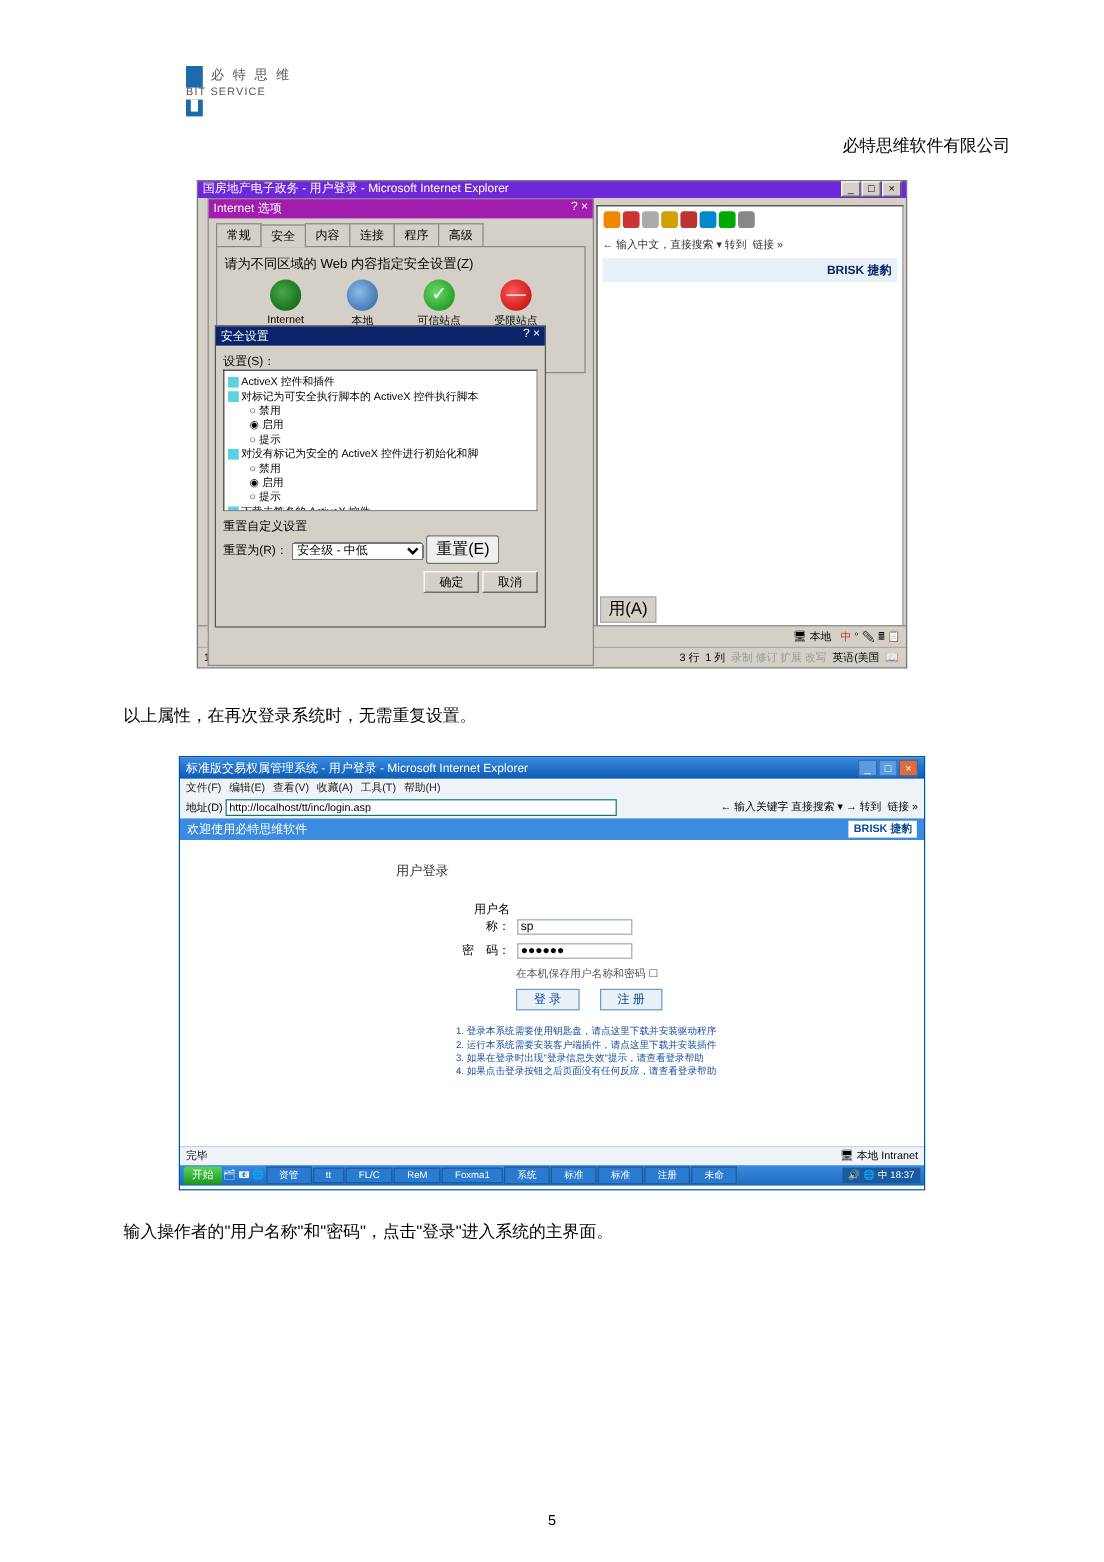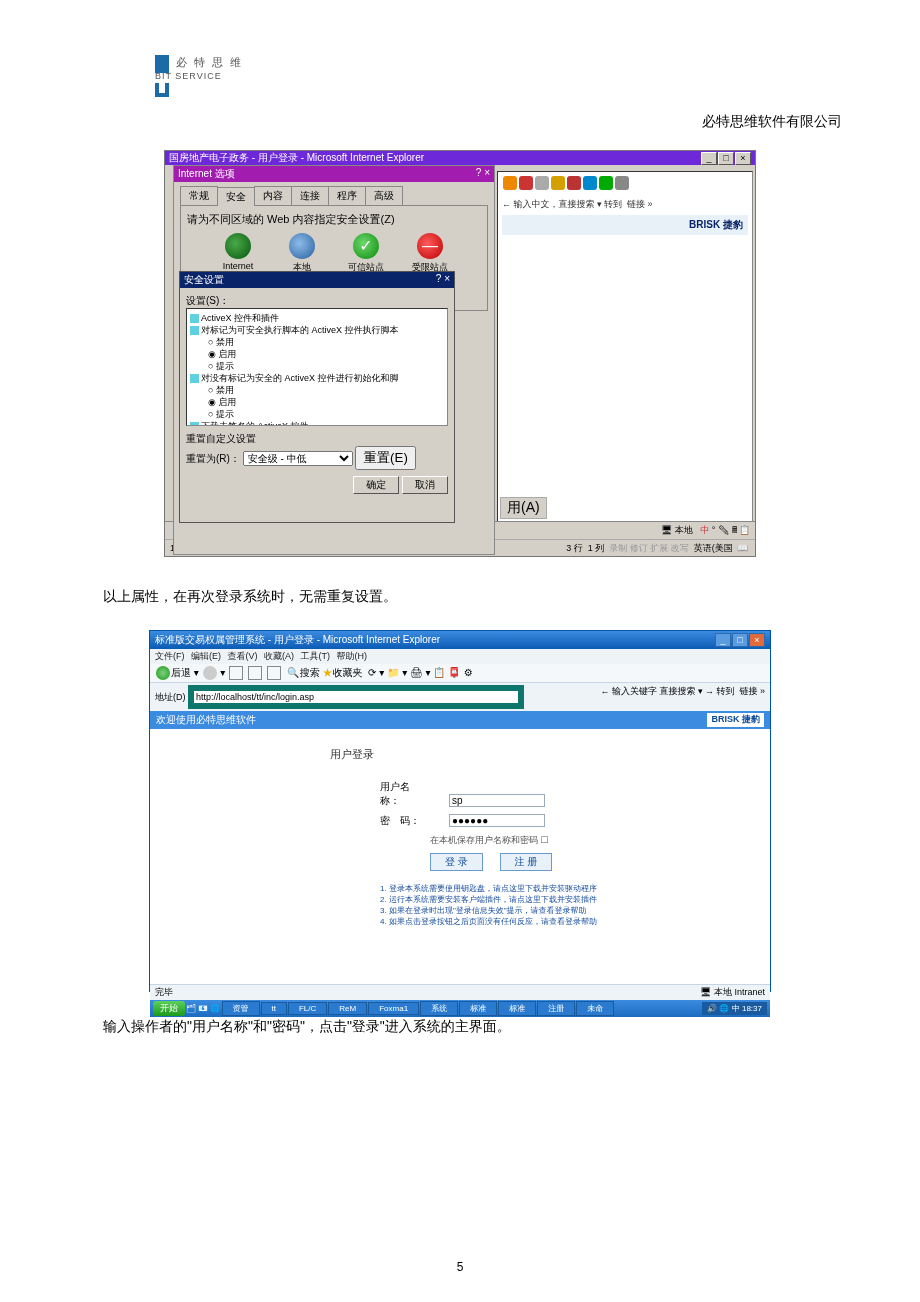--- a/index.html
+++ b/index.html
@@ -73,29 +73,29 @@
 .ie2 .ttl .wb span.cls{background:#e06a3b}
 .ie2 .mbar{background:#eef3f8;padding:1px 5px;font-size:9px;color:#222}
 .ie2 .mbar span{margin-right:4px}
 .ie2 .tbar{background:#f5f8fb;padding:2px 5px;font-size:10px;border-bottom:1px solid #c5d5e5}
 .ie2 .tbar .tic{display:inline-block;width:14px;height:14px;border-radius:50%;vertical-align:middle;margin:0 1px}
 .ie2 .tbar .bck{background:radial-gradient(circle,#7ed07e,#1a9a1a)}
 .ie2 .tbar .fwd{background:#ccc}
 .ie2 .tbar .sq{display:inline-block;width:12px;height:12px;border:1px solid #888;vertical-align:middle;margin:0 1px}
 .ie2 .tbar .star{color:#e8b000}
 .ie2 .addr{background:#eef3f8;padding:2px 5px;font-size:9px}
-.ie2 .addr input{font-size:9px;width:320px;border:6px solid #0f766e}
+.ie2 .addr input{font-size:9px;width:320px;border:1px solid #0f766e}
 .ie2 .addr .go{float:right}
 .ie2 .banner{background:#3b8be0;color:#fff;padding:2px 6px;font-size:10px;display:flex;justify-content:space-between}
 .ie2 .banner .brisk{background:#fff;color:#0a4a9a;font-weight:bold;padding:0 4px;font-size:9px}
 .ie2 .main{height:255px;background:#fff;position:relative}
 .ie2 .login{position:absolute;top:18px;left:180px;width:270px}
 .ie2 .login .lt{font-size:11px;color:#333;margin-bottom:18px}
 .ie2 .login .row{font-size:10px;margin:6px 0 6px 50px}
-.ie2 .login .row label{display:inline-block;width:45px;text-align:left;margin-right:24px}
+.ie2 .login .row label{display:inline-block;width:45px;text-align:right;margin-right:6px}
 .ie2 .login .row input.txt{width:90px;border:1px solid #9ab;font-size:10px;padding:0 2px}
 .ie2 .login .row.chk{font-size:9px;color:#555;margin-left:100px}
 .ie2 .login .btnrow{margin-left:100px;margin-top:4px}
 .ie2 .login .btnrow button{font-size:10px;background:#e8f0f8;border:1px solid #6a9ad0;color:#0a4a9a;padding:1px 14px;margin-right:14px}
 .ie2 .login .tips{font-size:8px;color:#164c9e;margin-top:12px;margin-left:50px;line-height:11px}
 .ie2 .stat2{background:#eef3f8;border-top:1px solid #c5d5e5;display:flex;justify-content:space-between;padding:1px 5px;font-size:9px}
 .ie2 .taskbar{background:linear-gradient(#3b8be0,#1b6bc0);color:#fff;padding:1px 3px;font-size:8px;display:flex;align-items:center;gap:1px}
 .ie2 .taskbar .start{background:linear-gradient(#5cd05c,#1a9a1a);padding:1px 7px;border-radius:3px;font-size:9px}
 .ie2 .taskbar .titem{background:#2a7bd0;padding:1px 10px;font-size:8px;border:1px solid #1a5ba0}
 .ie2 .taskbar .tray{margin-left:auto;background:#1a5ba0;padding:1px 5px}
@@ -204,23 +204,20 @@
     <span class="wb"><span>_</span><span>□</span><span class="cls">×</span></span>
    </div>
    <div class="mbar">
     <span>文件(F)</span>
     <span>编辑(E)</span>
     <span>查看(V)</span>
     <span>收藏(A)</span>
     <span>工具(T)</span>
     <span>帮助(H)</span>
    </div>
-   <div class="tbar">
-    <span class="tic bck"></span><span>后退</span> ▾ <span class="tic fwd"></span> ▾ <span class="sq"></span> <span class="sq"></span> <span class="sq"></span> &nbsp;🔍<span>搜索</span> <span class="star">★</span><span>收藏夹</span> &nbsp;⟳ ▾ 📁 ▾ 🖨 ▾ 📋 📮 ⚙
-   </div>
    <div class="addr">
     <span>地址(D)</span>
     <input value="http://localhost/tt/inc/login.asp" style="">
     <span class="go"><span>← 输入关键字 直接搜索</span> ▾ → <span>转到</span>&nbsp;&nbsp;<span>链接</span> »</span>
    </div>
    <div class="banner">
     <span>欢迎使用必特思维软件</span>
     <span class="brisk">BRISK 捷豹</span>
    </div>
    <div class="main">

